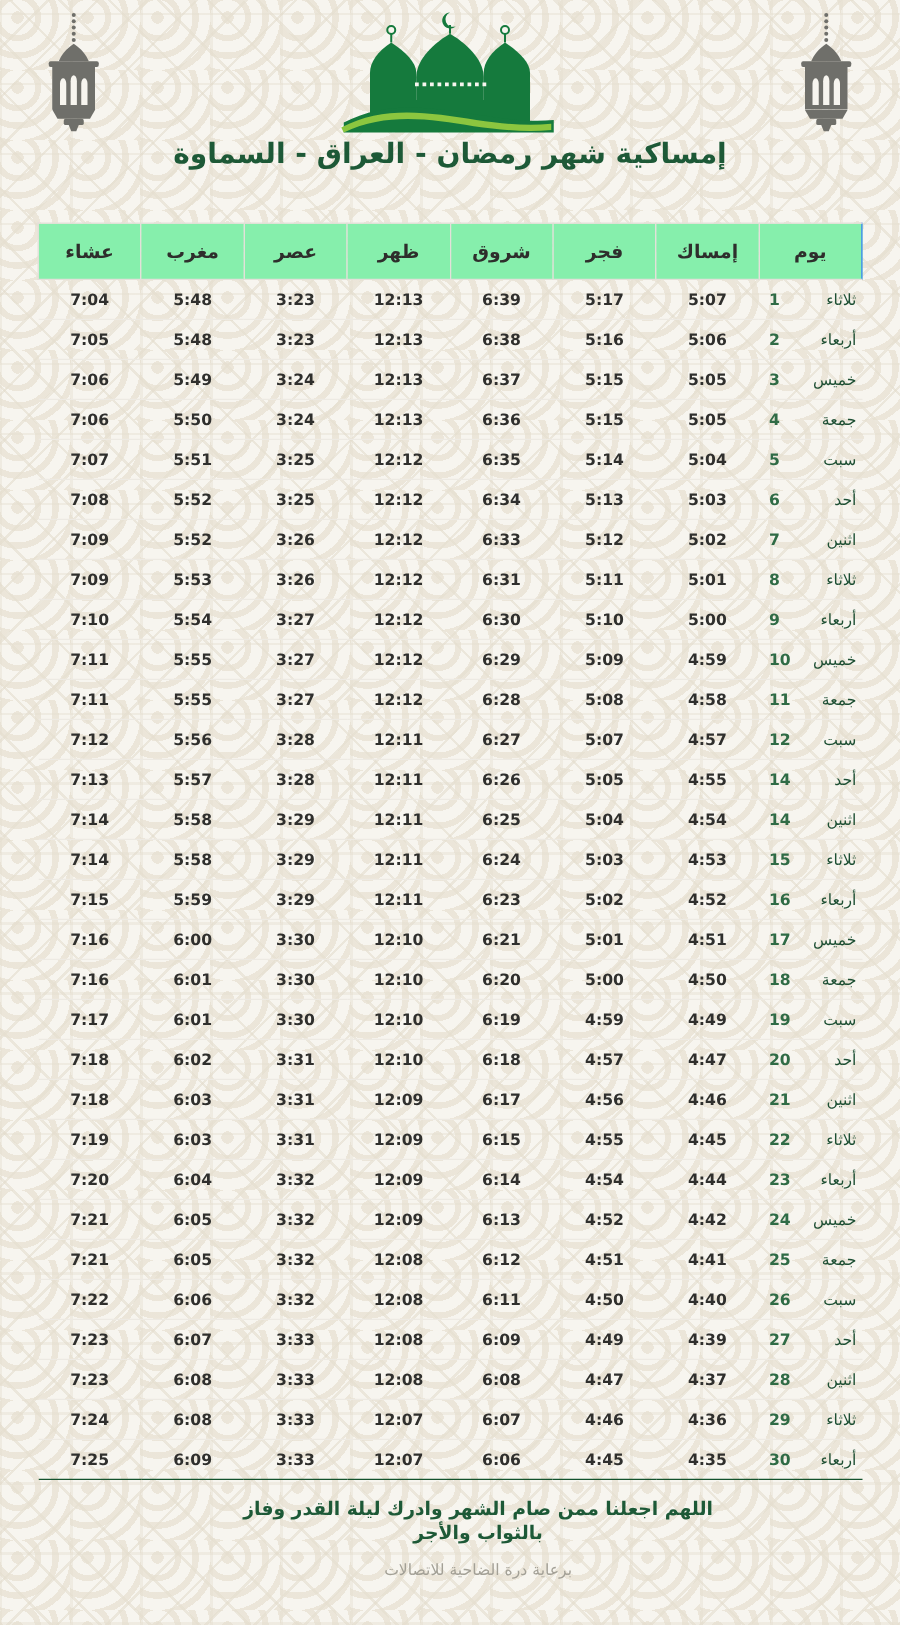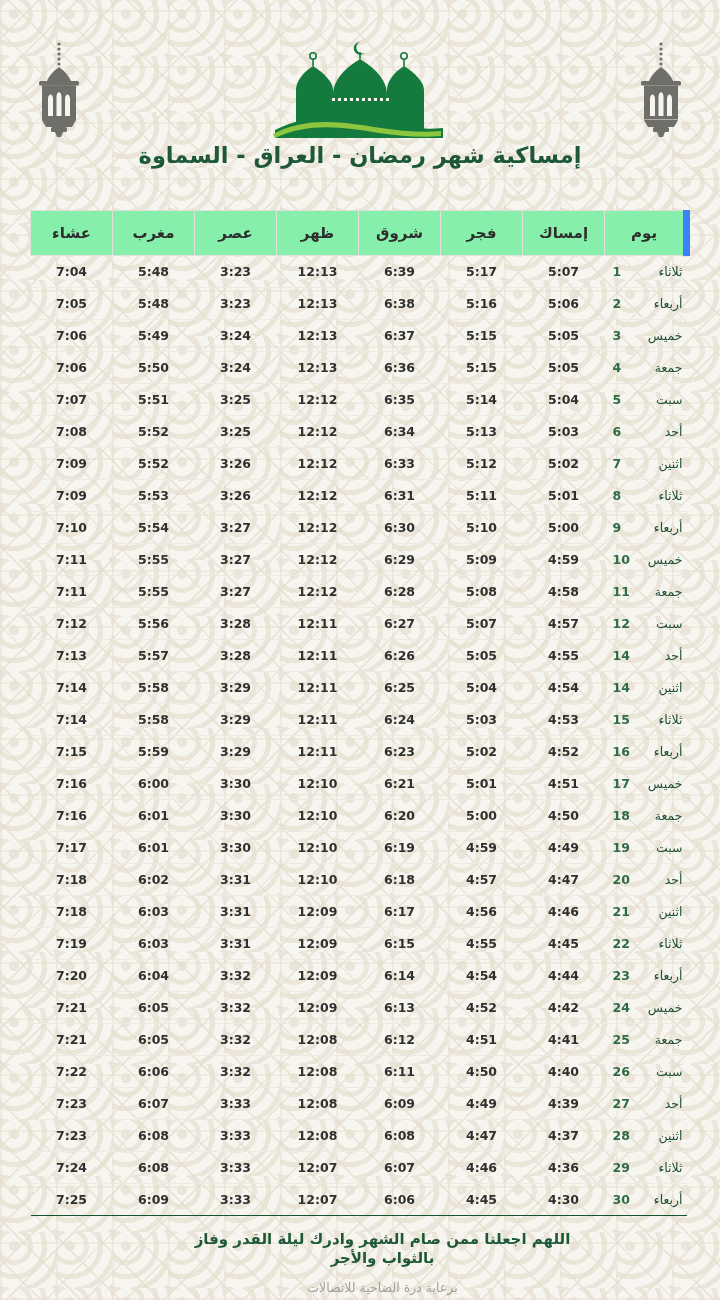--- a/index.html
+++ b/index.html
@@ -41,21 +41,20 @@
         rgba(230,223,208,0.7) 0 5px, rgba(0,0,0,0) 5px 14px);
     background-size: 56px 56px;
   }
 
   #page {
     position: relative;
     z-index: 2;
     width: 720px;
     height: 988px;
     box-sizing: border-box;
-    margin-top: 32px;
   }
 
   
   .header {
     position: relative;
     height: 160px;
   }
   .lantern {
     position: absolute;
     top: 6px;
@@ -101,21 +100,21 @@
     border: 1px solid #e3e0d9;
     font-size: 15px;
     font-weight: bold;
     color: #2e2e2c;
     height: 44px;
     padding: 0;
     text-align: center;
     vertical-align: middle;
   }
   table.imsak thead th.col-day {
-    border-right: 7px solid #3b82f6;
+    border-right: 1px solid #3b82f6;
   }
   table.imsak tbody td {
     height: 31px;
     padding: 0;
     font-size: 12.5px;
     font-weight: bold;
     color: #2f2f2d;
     text-align: center;
     vertical-align: middle;
     border-bottom: 1px solid #edeae3;
@@ -737,21 +736,21 @@
             <td><span class="t">6:08</span></td>
             <td><span class="t">7:24</span></td>
           </tr>
           <tr>
             <td class="day-cell">
               <div class="day-inner">
                 <span class="day-num">30</span>
                 <span class="day-name">أربعاء</span>
               </div>
             </td>
-            <td><span class="t">4:30</span></td>
+            <td><span class="t">4:35</span></td>
             <td><span class="t">4:45</span></td>
             <td><span class="t">6:06</span></td>
             <td><span class="t">12:07</span></td>
             <td><span class="t">3:33</span></td>
             <td><span class="t">6:09</span></td>
             <td><span class="t">7:25</span></td>
           </tr>
         </tbody>
     </table>
   </div>

